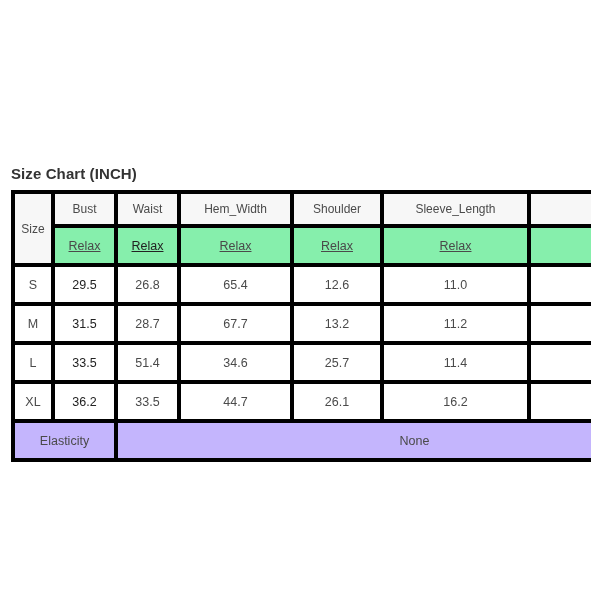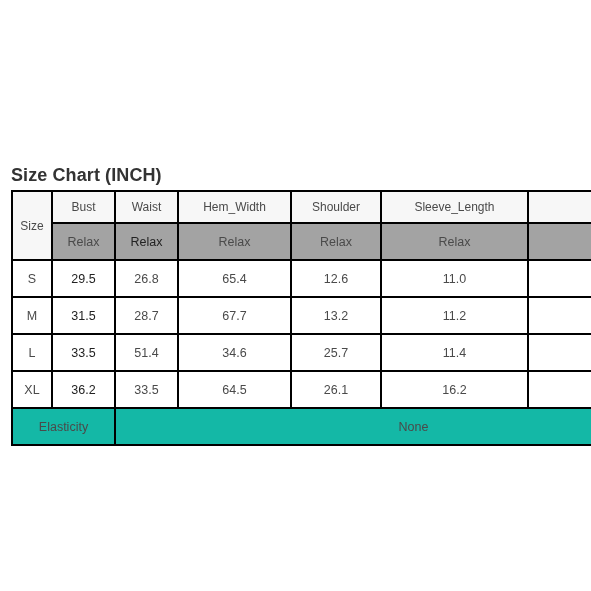--- a/index.html
+++ b/index.html
@@ -22,21 +22,21 @@
     top: 0;
     width: 591px;
     height: 591px;
     overflow: hidden;
   }
 
   .chart-title {
     position: absolute;
     left: 11px;
     top: 165px;
-    font-size: 18px;
+    font-size: 15px;
     font-weight: bold;
     color: #333333;
     letter-spacing: 0.1px;
     white-space: nowrap;
   }
 
   .table-wrap {
     position: absolute;
     left: 11px;
     top: 190px;
@@ -46,21 +46,21 @@
 
   table.size-table {
     border-collapse: collapse;
     table-layout: fixed;
     width: 700px;
     font-size: 12px;
   }
 
   table.size-table td,
   table.size-table th {
-    border: 2px solid #000000;
+    border: 4px solid #000000;
     text-align: center;
     vertical-align: middle;
     padding: 0;
     font-weight: normal;
     color: #4a4a4a;
   }
 
   
   col.c-size    { width: 40px;  }
   col.c-bust    { width: 63px;  }
@@ -80,41 +80,42 @@
 
   .size-cell {
     background: #f7f7f7;
     font-weight: bold;
     color: #333333;
     font-size: 11.5px;
   }
 
   .sub-row td {
     height: 35px;
-    background: #a3a3a3;
+    background: #86efac;
     font-size: 12.5px;
     color: #4a4a4a;
+    text-decoration: underline;
   }
 
   .data-row td {
     height: 35px;
     background: #ffffff;
     font-size: 12.5px;
     color: #4a4a4a;
   }
 
   
   .col-emph {
     color: #222222 !important;
     font-weight: bold;
   }
 
   .elastic-row td {
     height: 35px;
-    background: #14b8a6;
+    background: #c4b5fd;
     font-size: 12.5px;
     color: #333333;
     border-bottom-color: transparent;
   }
 
   .elastic-label {
     color: #333333;
   }
   .elastic-value {
     color: #222222;
@@ -184,21 +185,21 @@
           <td>51.4</td>
           <td>34.6</td>
           <td>25.7</td>
           <td>11.4</td>
           <td>34.2</td>
         </tr>
         <tr class="data-row">
           <td>XL</td>
           <td class="col-emph">36.2</td>
           <td>33.5</td>
-          <td>64.5</td>
+          <td>44.7</td>
           <td>26.1</td>
           <td>16.2</td>
           <td>35.0</td>
         </tr>
 
         <tr class="elastic-row">
           <td class="elastic-label" colspan="2">Elasticity</td>
           <td class="elastic-value" colspan="5">None</td>
         </tr>
       </tbody>

